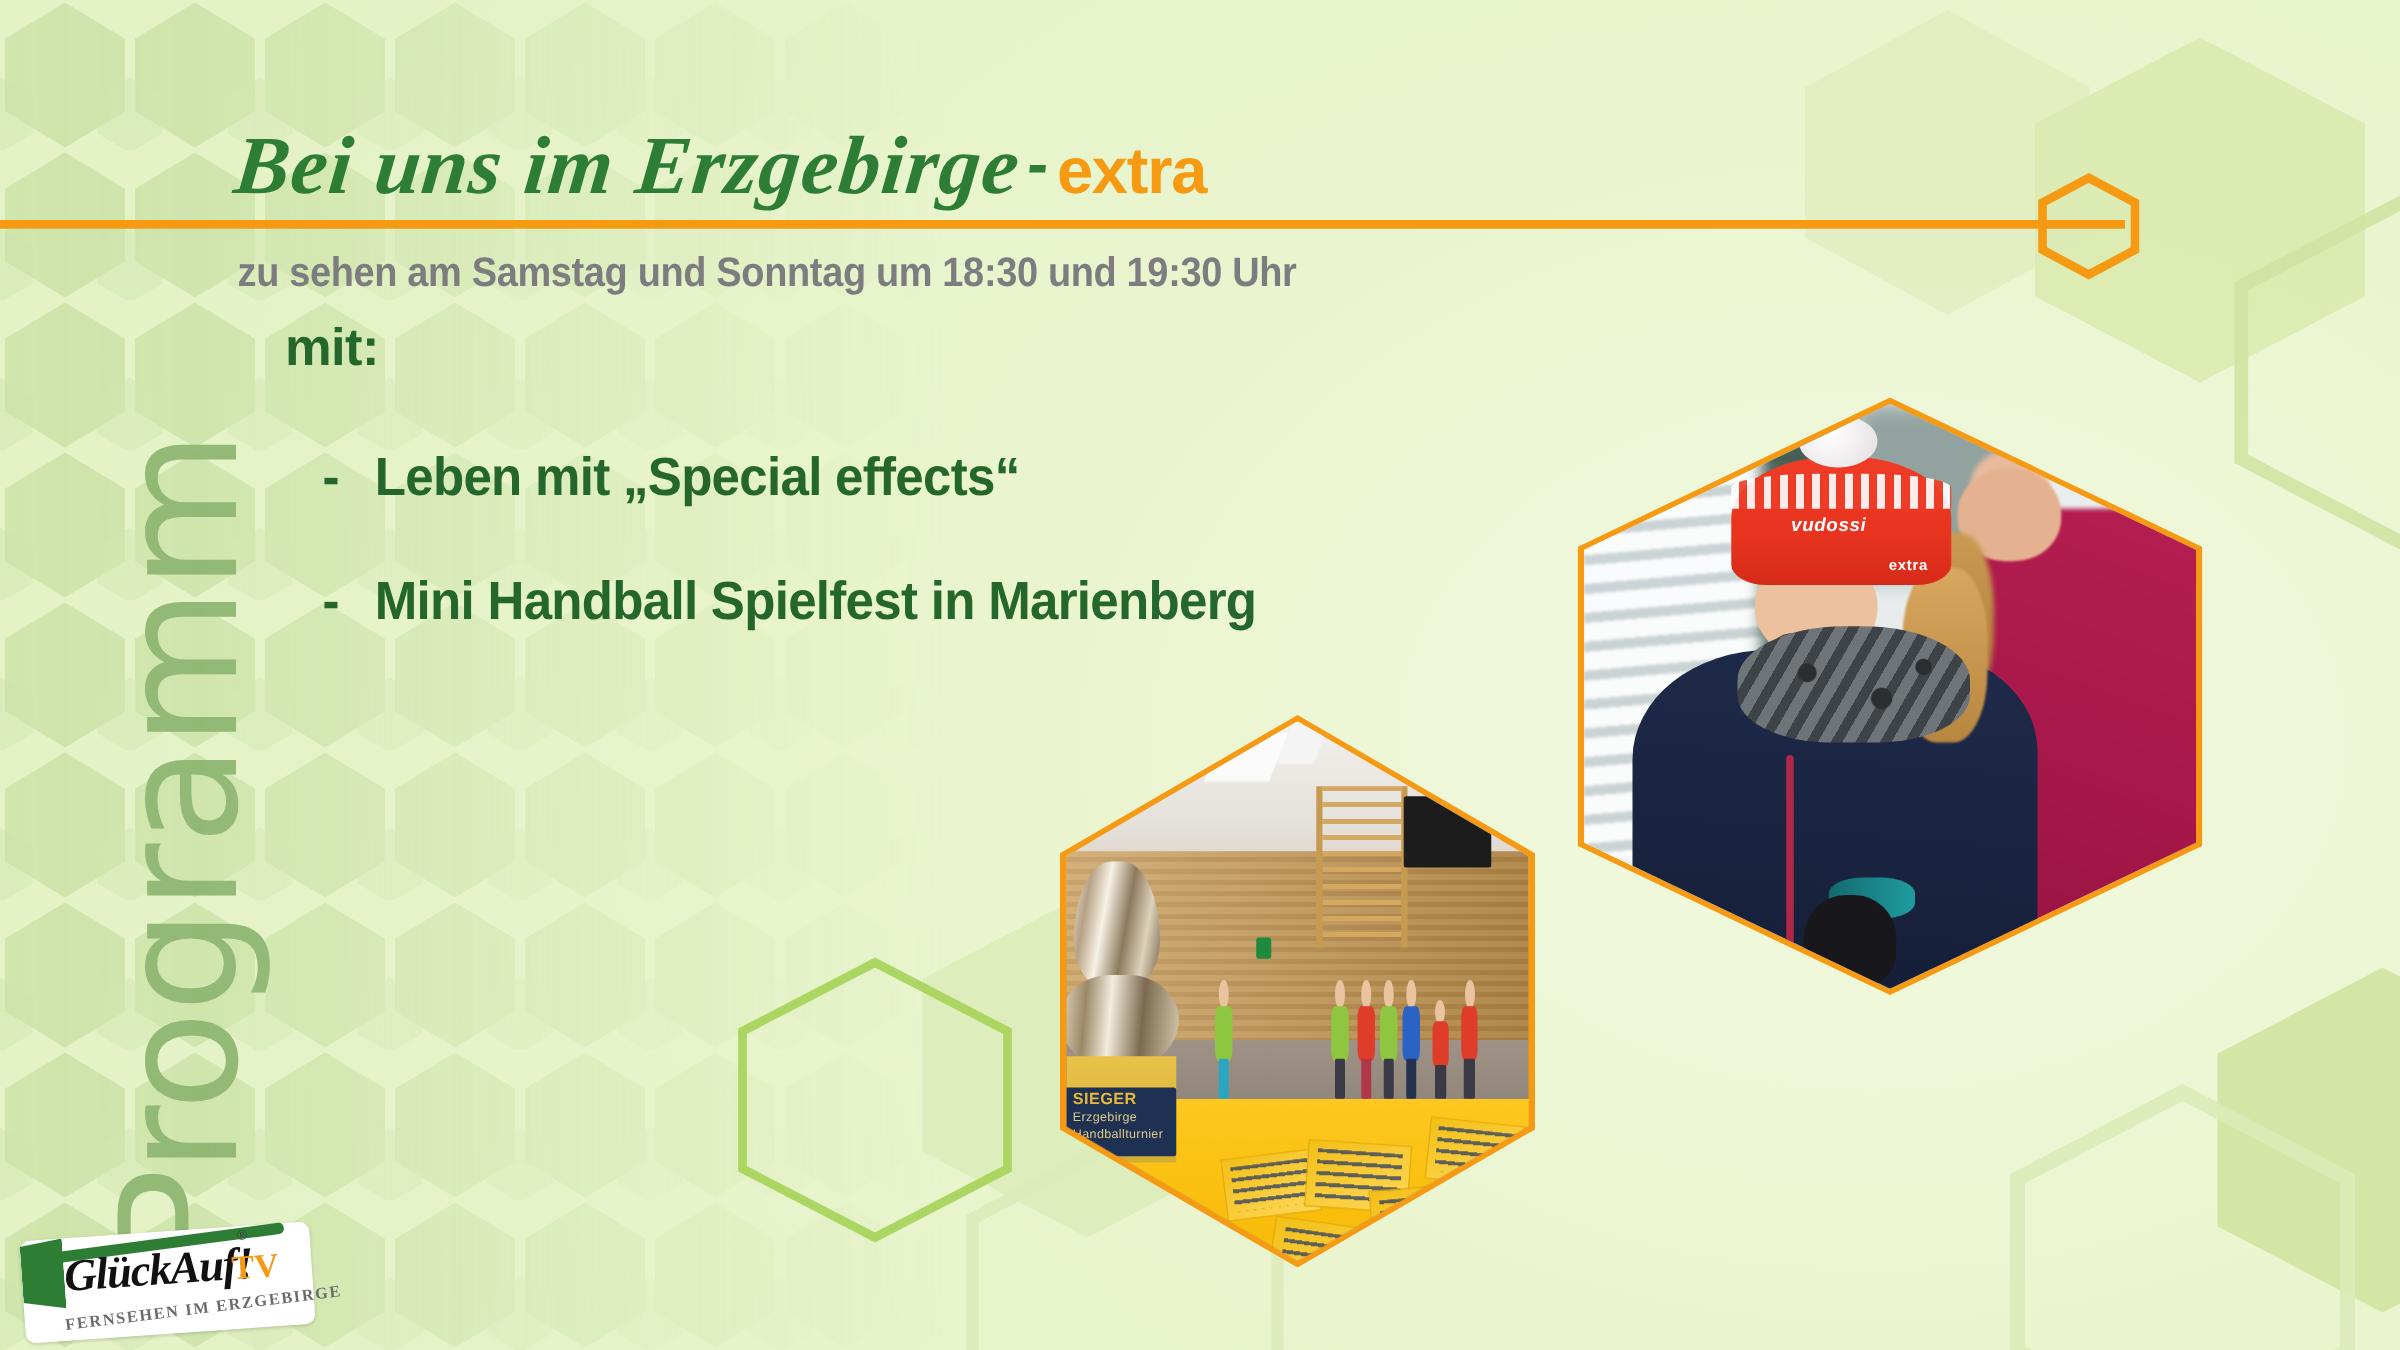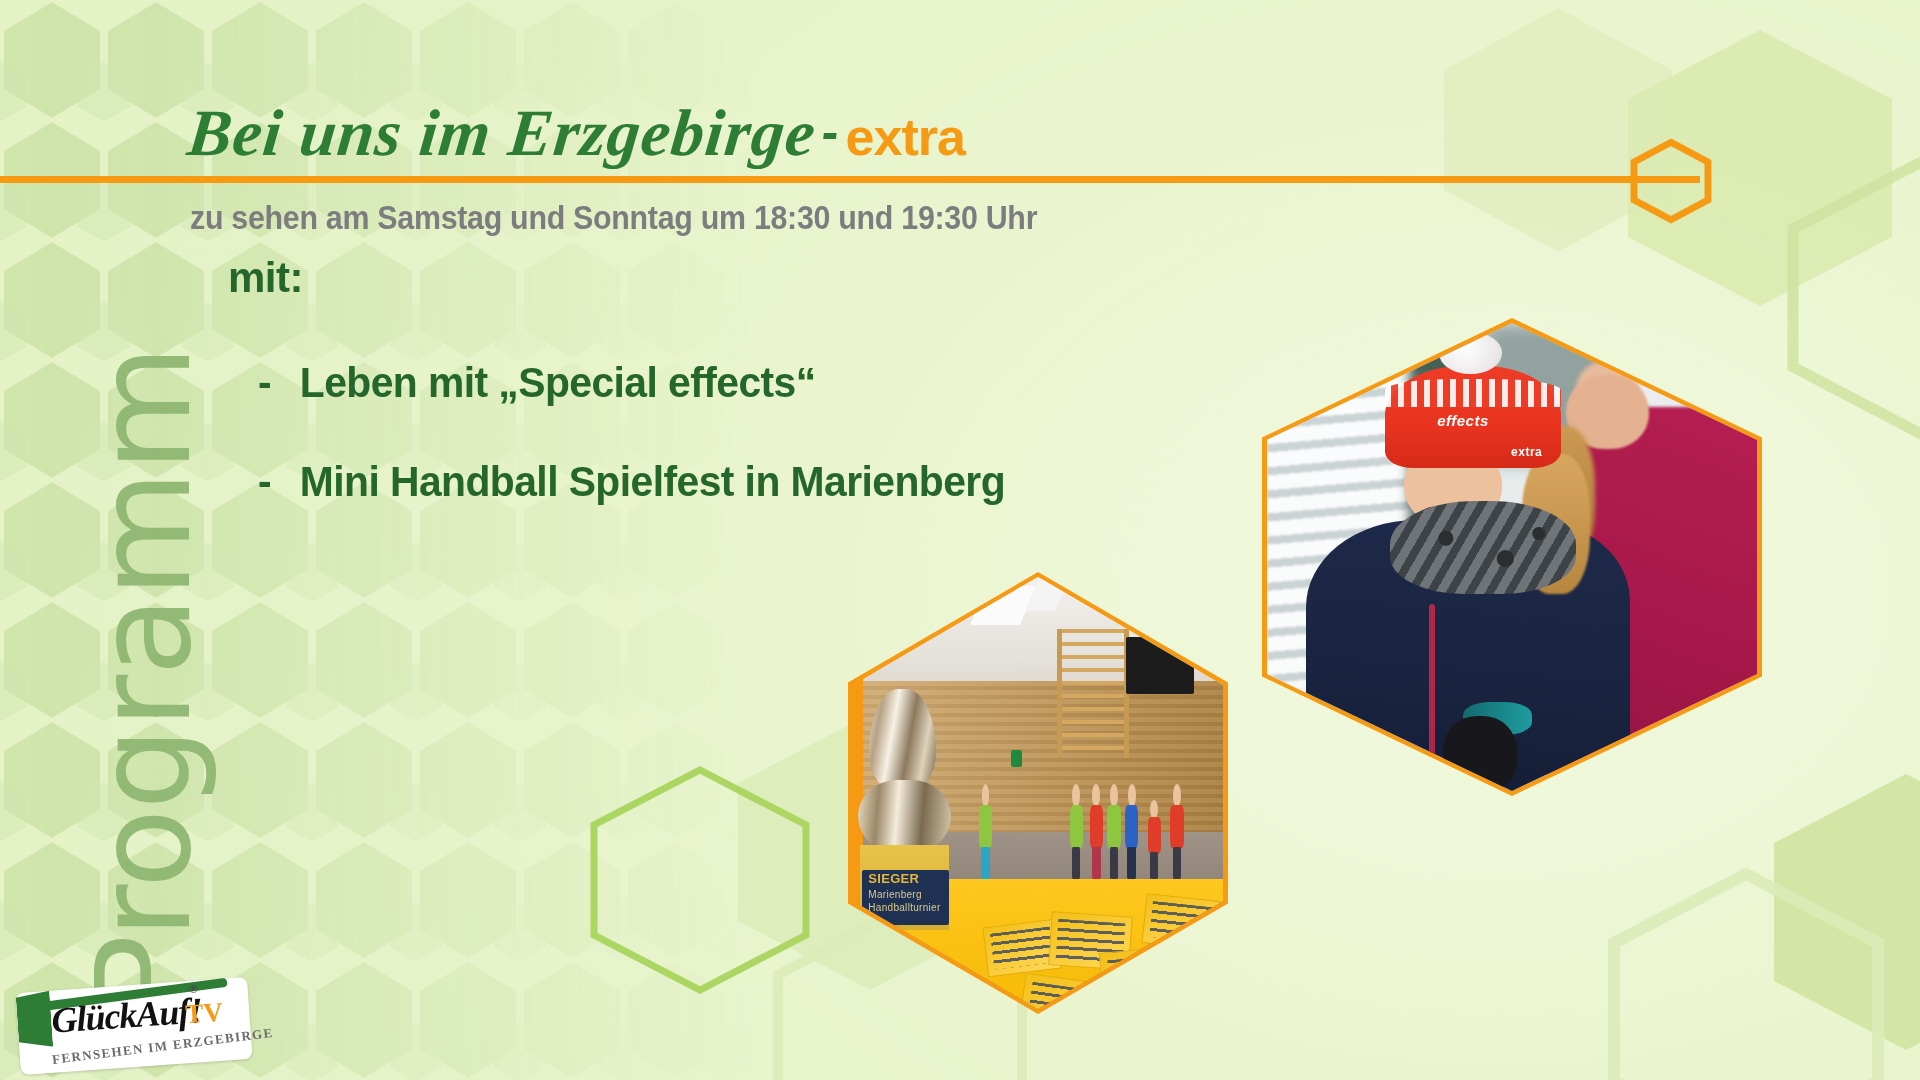--- a/index.html
+++ b/index.html
@@ -164,21 +164,21 @@
   .win-hair{position:absolute;left:52%;top:28%;width:14%;height:30%;
     background:linear-gradient(to bottom,#d9a75f,#b8873f);border-radius:40%;filter:blur(1px);}
   .win-glove1{position:absolute;left:5%;bottom:4%;width:13%;height:12%;
     background:#18181c;border-radius:46%;}
   .win-glove2{position:absolute;left:36%;bottom:0%;width:15%;height:16%;
     background:#18181c;border-radius:46% 46% 40% 40%;}
   .win-cuff{position:absolute;left:40%;bottom:12%;width:14%;height:7%;
     background:linear-gradient(90deg,#126a6e,#1f9ca0);border-radius:40%;}
 
   
-  .gym{background:linear-gradient(180deg,#e9e4de 0%,#ddd5cb 38%,#c8a05a 39%,#b98e49 62%,#9a8f80 63%,#8e8375 100%);margin-left:10px;}
+  .gym{background:linear-gradient(180deg,#e9e4de 0%,#ddd5cb 38%,#c8a05a 39%,#b98e49 62%,#9a8f80 63%,#8e8375 100%);}
   .gym-ceiling{position:absolute;left:0;top:0;width:100%;height:22%;
     background:linear-gradient(180deg,#f3f1ee,#e2ded7);}
   .gym-window{position:absolute;left:32%;top:2%;width:14%;height:9%;
     background:#fbfbfb;transform:skewX(-22deg);filter:blur(.6px);}
   .gym-window2{position:absolute;left:47%;top:1%;width:8%;height:7%;
     background:#f4f4f4;transform:skewX(-22deg);filter:blur(.6px);}
   .gym-wood{position:absolute;left:0;top:24%;width:100%;height:36%;
     background:repeating-linear-gradient(180deg,#c89b57 0px,#c89b57 5px,#b98a46 5px,#b98a46 9px);}
   .gym-wood-shade{position:absolute;left:0;top:24%;width:100%;height:36%;
     background:linear-gradient(100deg,rgba(255,255,255,.22),rgba(0,0,0,.12));}
@@ -401,21 +401,21 @@
         <div class="cert" style="left:78%;top:74%;width:20%;height:11%;transform:rotate(6deg);">
             <i></i>
           </div>
 
         <div class="gym-trophy">
           <div class="cup"></div>
           <div class="bowl"></div>
           <div class="base"></div>
           <div class="plate">
             <span>SIEGER</span>
-            <span class="sub">Marienberg</span>
+            <span class="sub">Erzgebirge</span>
             <span class="sub">Handballturnier</span>
           </div>
         </div>
       </div>
     </div>
   </div>
 
   <div class="hexphoto" style="left:1262px;top:318px;width:500px;height:478px;">
     <div class="frame"></div>
     <div class="inner">
@@ -431,21 +431,21 @@
         <div class="win-maghair"></div>
 
         <div class="win-body"></div>
         <div class="win-zip"></div>
         <div class="win-hair"></div>
         <div class="win-face"></div>
         <div class="win-mouth"></div>
         <div class="win-scarf"></div>
         <div class="win-hat"></div>
         <div class="win-hatband"></div>
-        <div class="win-hattext">effects</div>
+        <div class="win-hattext">vudossi</div>
         <div class="win-hatbrand">extra</div>
         <div class="win-pom"></div>
         <div class="win-cuff"></div>
         <div class="win-glove1"></div>
         <div class="win-glove2"></div>
       </div>
     </div>
   </div>
 
   <div class="logo">

